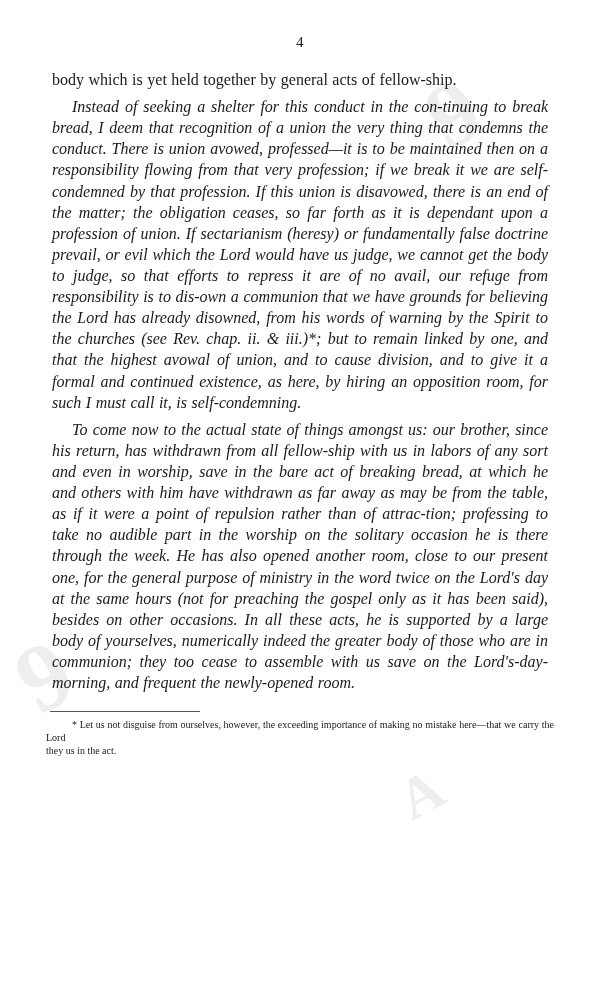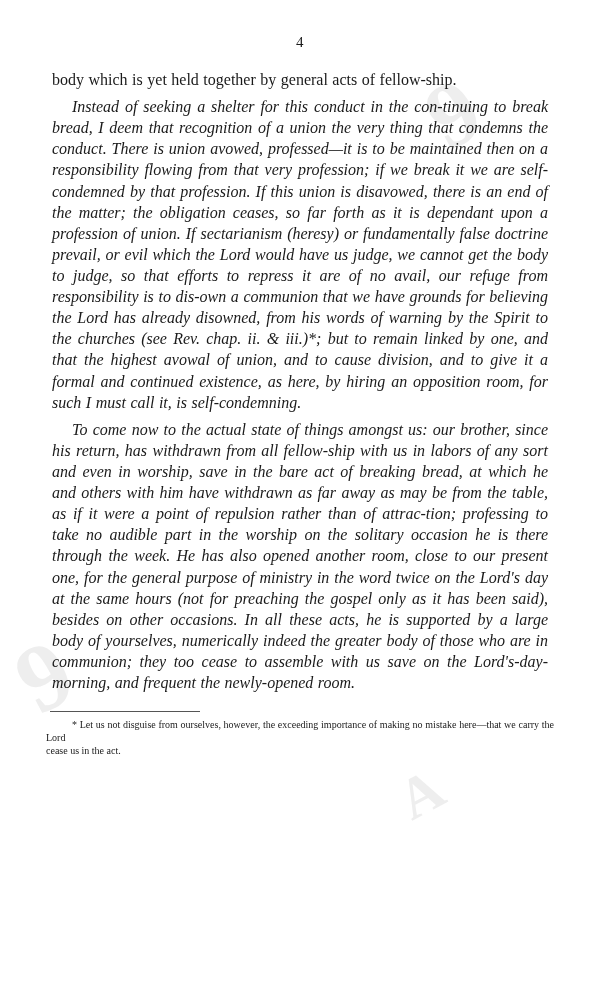--- a/index.html
+++ b/index.html
@@ -119,16 +119,16 @@
     <p>body which is yet held together by general acts of fellow-ship.</p>
     <p class="indent">Instead of seeking a shelter for this conduct in the con-tinuing to break bread, I deem that recognition of a union the very thing that condemns the conduct. There is union avowed, professed—it is to be maintained then on a responsibility flowing from that very profession; if we break it we are self-condemned by that profession. If this union is disavowed, there is an end of the matter; the obligation ceases, so far forth as it is dependant upon a profession of union. If sectarianism (heresy) or fundamentally false doctrine prevail, or evil which the Lord would have us judge, we cannot get the body to judge, so that efforts to repress it are of no avail, our refuge from responsibility is to dis-own a communion that we have grounds for believing the Lord has already disowned, from his words of warning by the Spirit to the churches (see Rev. chap. ii. &amp; iii.)*; but to remain linked by one, and that the highest avowal of union, and to cause division, and to give it a formal and continued existence, as here, by hiring an opposition room, for such I must call it, is self-condemning.</p>
     <p class="indent">To come now to the actual state of things amongst us: our brother, since his return, has withdrawn from all fellow-ship with us in labors of any sort and even in worship, save in the bare act of breaking bread, at which he and others with him have withdrawn as far away as may be from the table, as if it were a point of repulsion rather than of attrac-tion; professing to take no audible part in the worship on the solitary occasion he is there through the week. He has also opened another room, close to our present one, for the general purpose of ministry in the word twice on the Lord's day at the same hours (not for preaching the gospel only as it has been said), besides on other occasions. In all these acts, he is supported by a large body of yourselves, numerically indeed the greater body of those who are in communion; they too cease to assemble with us save on the Lord's-day-morning, and frequent the newly-opened room.</p>
   </div>
 
   <div class="footnote-rule"></div>
 
   <div class="footnote">
     <span>*</span>
     <span>Let us not disguise from ourselves, however, the exceeding importance of making no mistake here—that we carry the Lord</span>
-    <span class="tail">cease us in the act.</span>
+    <span class="tail">they us in the act.</span>
   </div>
 
 </div>
 
 </body></html>

